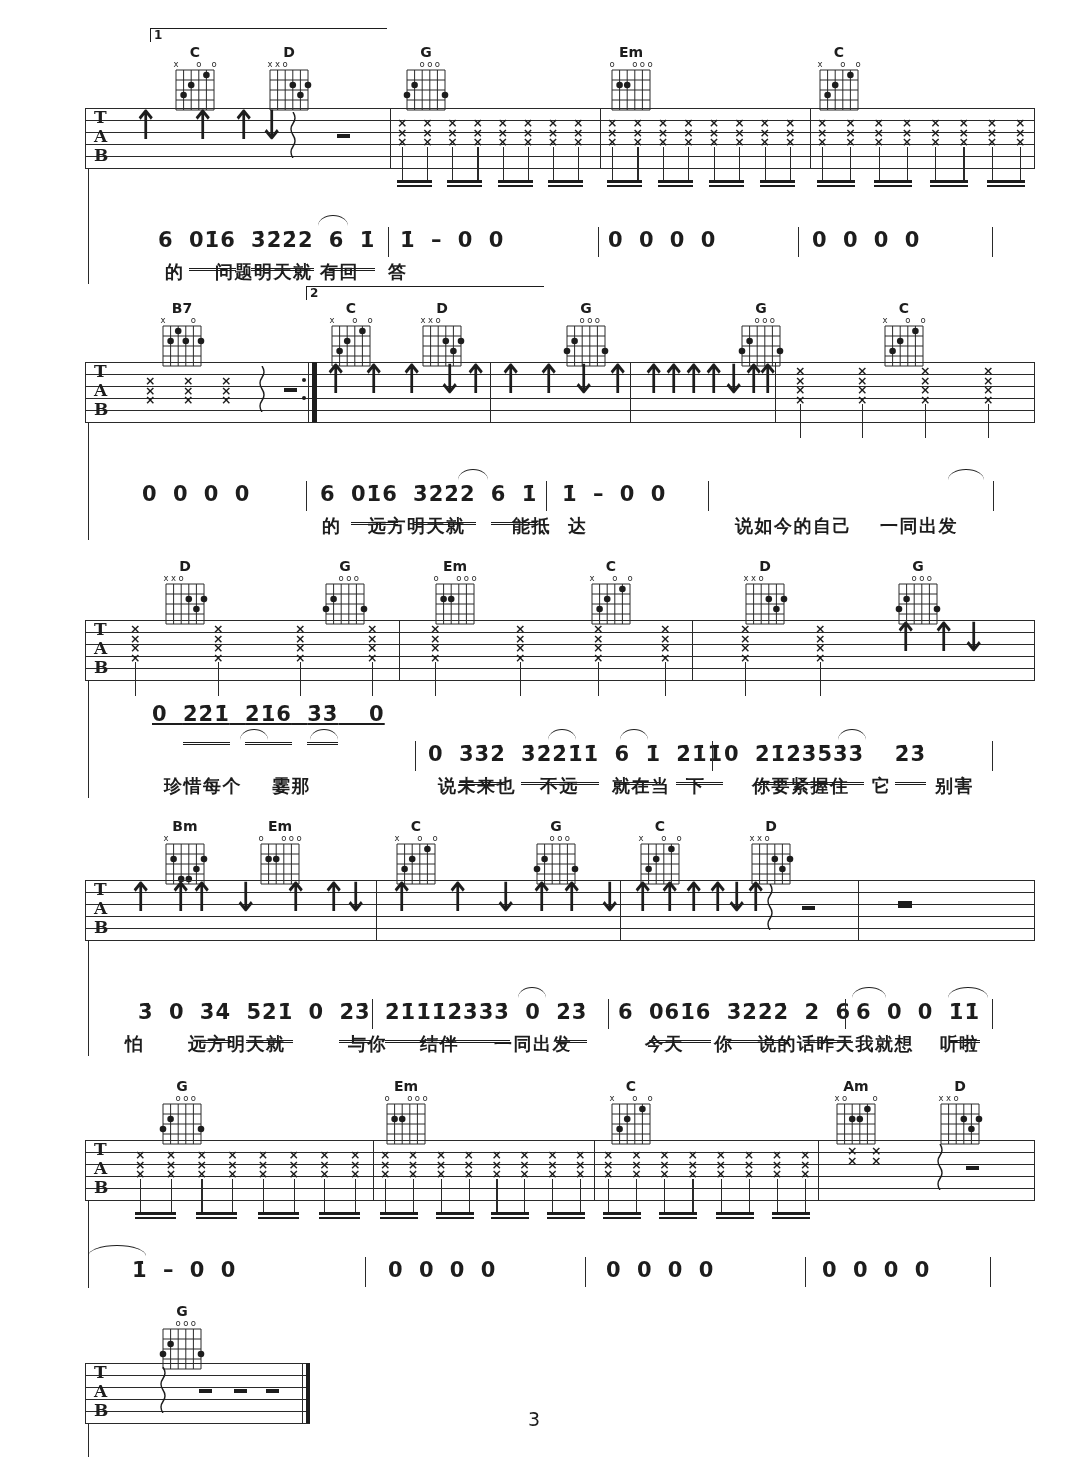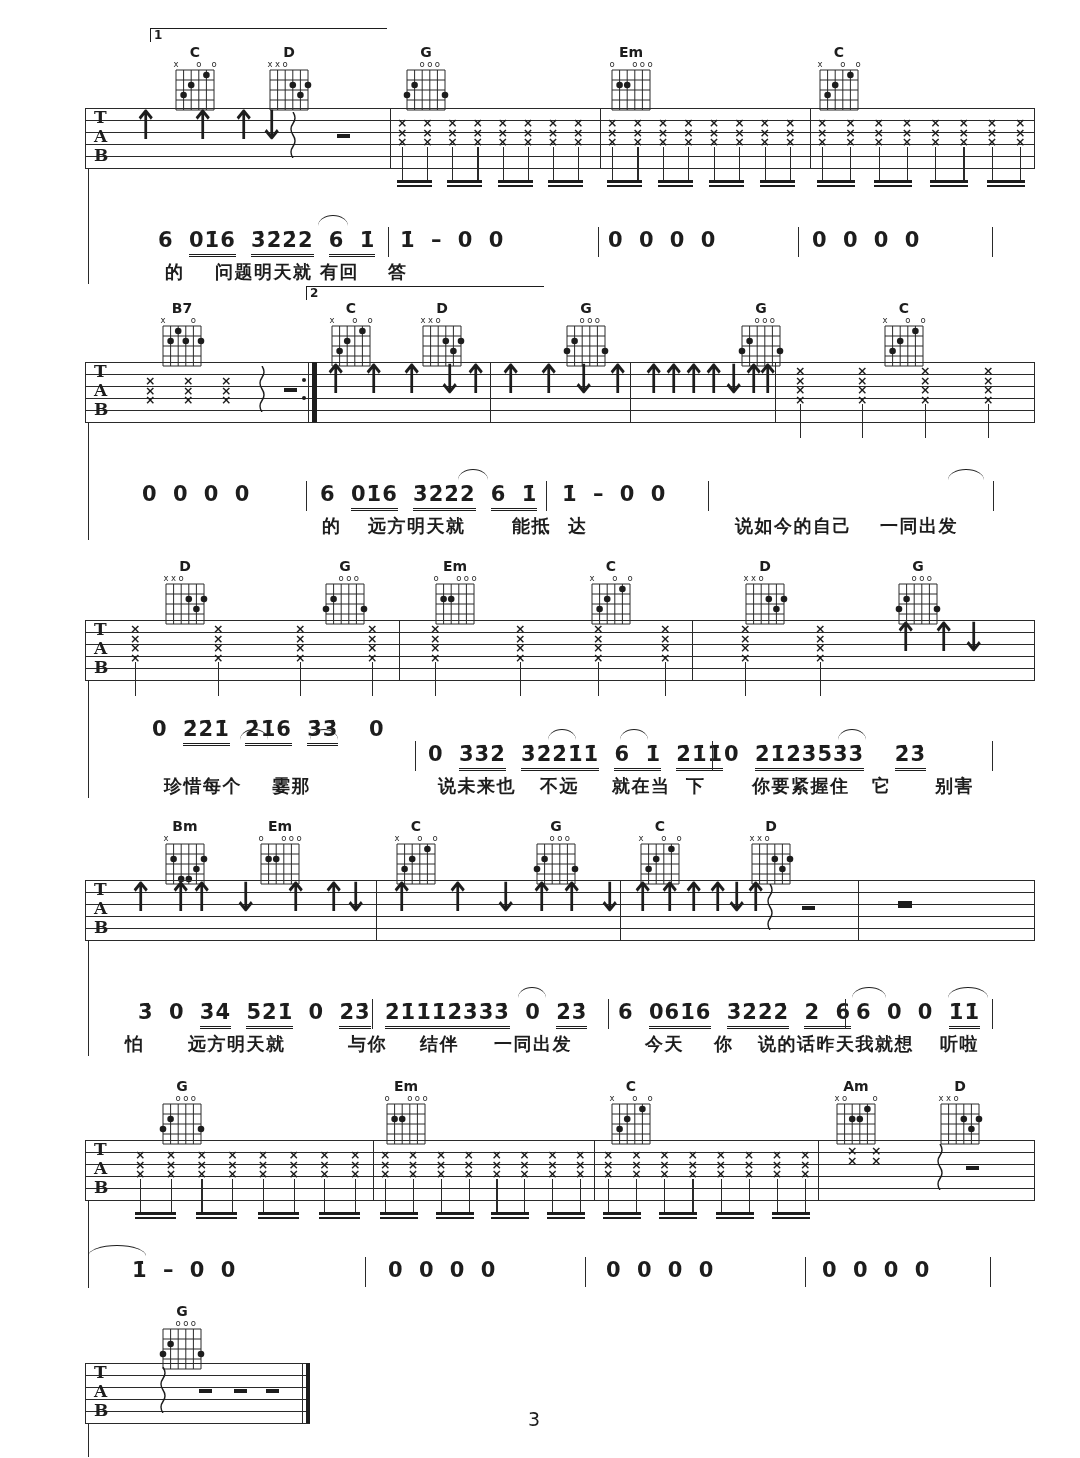--- a/index.html
+++ b/index.html
@@ -8,21 +8,21 @@
   .abs{position:absolute}
   .sline{position:absolute;left:0;right:0;height:1.2px;background:#2a2a2a}
   .bar{position:absolute;top:0;width:1.4px;background:#2a2a2a}
   .thickbar{position:absolute;top:0;width:4.5px;background:#1d1d1d}
   .tabletter{position:absolute;left:9px;font-size:17px;line-height:1;font-weight:700;
              font-family:"DejaVu Serif","Liberation Serif",serif}
   .chordlbl{position:absolute;top:0;left:0;width:48px;text-align:center;font-size:14px;font-weight:600}
   .volta{position:absolute;height:13px;border-left:1.7px solid #1d1d1d;border-top:1.7px solid #1d1d1d;
          font-size:12px;line-height:12px;padding-left:3px;font-weight:600}
   .jm{position:absolute;font-size:21px;font-weight:600;white-space:pre;word-spacing:7px;letter-spacing:1px}
-  .jgrp{border-bottom:3.5px double #1d1d1d;padding-bottom:2px}
+  .jgrp{border-bottom:3.5px double #1d1d1d;padding-bottom:16px}
   .jbar{position:absolute;width:1.4px;height:30px;background:#2a2a2a}
   .lyr{position:absolute;font-size:18px;font-weight:600;white-space:pre;letter-spacing:1.5px}
   .arr{position:absolute;font-size:33px;line-height:1;transform:scaleY(1.22);transform-origin:center top}
   .xcol{position:absolute;font-size:12.5px;line-height:9.5px;font-weight:600;white-space:pre;text-align:center}
   .stem{position:absolute;width:1.2px;background:#2a2a2a}
   .beam{position:absolute;height:2.6px;background:#1d1d1d}
   .rest{position:absolute;width:13px;height:3.5px;background:#1d1d1d}
   .restblock{position:absolute;width:14px;height:7px;background:#1d1d1d}
   .rdot{position:absolute;width:4px;height:4px;border-radius:50%;background:#1d1d1d}
   .arc{position:absolute;height:10px;border-top:1.9px solid #1d1d1d;
@@ -717,21 +717,21 @@
       <div class="xcol" style="left: 730px; top: 4px;">×
 ×
 ×
 ×</div>
       <div class="stem" style="left: 735px; top: 42px; height: 34px;"></div>
       <div class="arr" style="left: 807px; top: -3px;">↑</div>
       <div class="arr" style="left: 845px; top: -3px;">↑</div>
       <div class="arr" style="left: 875px; top: -3px;">↓</div>
     </div>
     <div class="tail" style="left: 88px; top: 680px; height: 118px;"></div>
-    <div class="jm" style="left: 152px; top: 717px;">0 <span class="jgrp">2̇2̇1̇</span> <span class="jgrp">2̇1̇6</span> <span class="jgrp">3̇3̇</span>  0</div>
+    <div class="jm" style="left: 152px; top: 702px; text-decoration: underline;">0 <span class="jgrp">2̇2̇1̇</span> <span class="jgrp">2̇1̇6</span> <span class="jgrp">3̇3̇</span>  0</div>
     <div class="jm" style="left: 428px; top: 742px;">0 <span class="jgrp">3̇3̇2̇</span> <span class="jgrp">3̇2̇2̇1̇1̇</span> <span class="jgrp">6 1̇</span> <span class="jgrp">2̇1̇1̇</span></div>
     <div class="jm" style="left: 724px; top: 742px;">0 <span class="jgrp">2̇1̇2̇3̇5̇3̇3̇</span>  <span class="jgrp">2̇3̇</span></div>
     <div class="jbar" style="left: 415px; top: 741px;"></div>
     <div class="jbar" style="left: 712px; top: 741px;"></div>
     <div class="jbar" style="left: 992px; top: 741px;"></div>
     <div class="arc" style="left: 240px; top: 729px; width: 28px;"></div>
     <div class="arc" style="left: 310px; top: 729px; width: 28px;"></div>
     <div class="arc" style="left: 548px; top: 729px; width: 28px;"></div>
     <div class="arc" style="left: 620px; top: 729px; width: 28px;"></div>
     <div class="arc" style="left: 838px; top: 729px; width: 28px;"></div>

